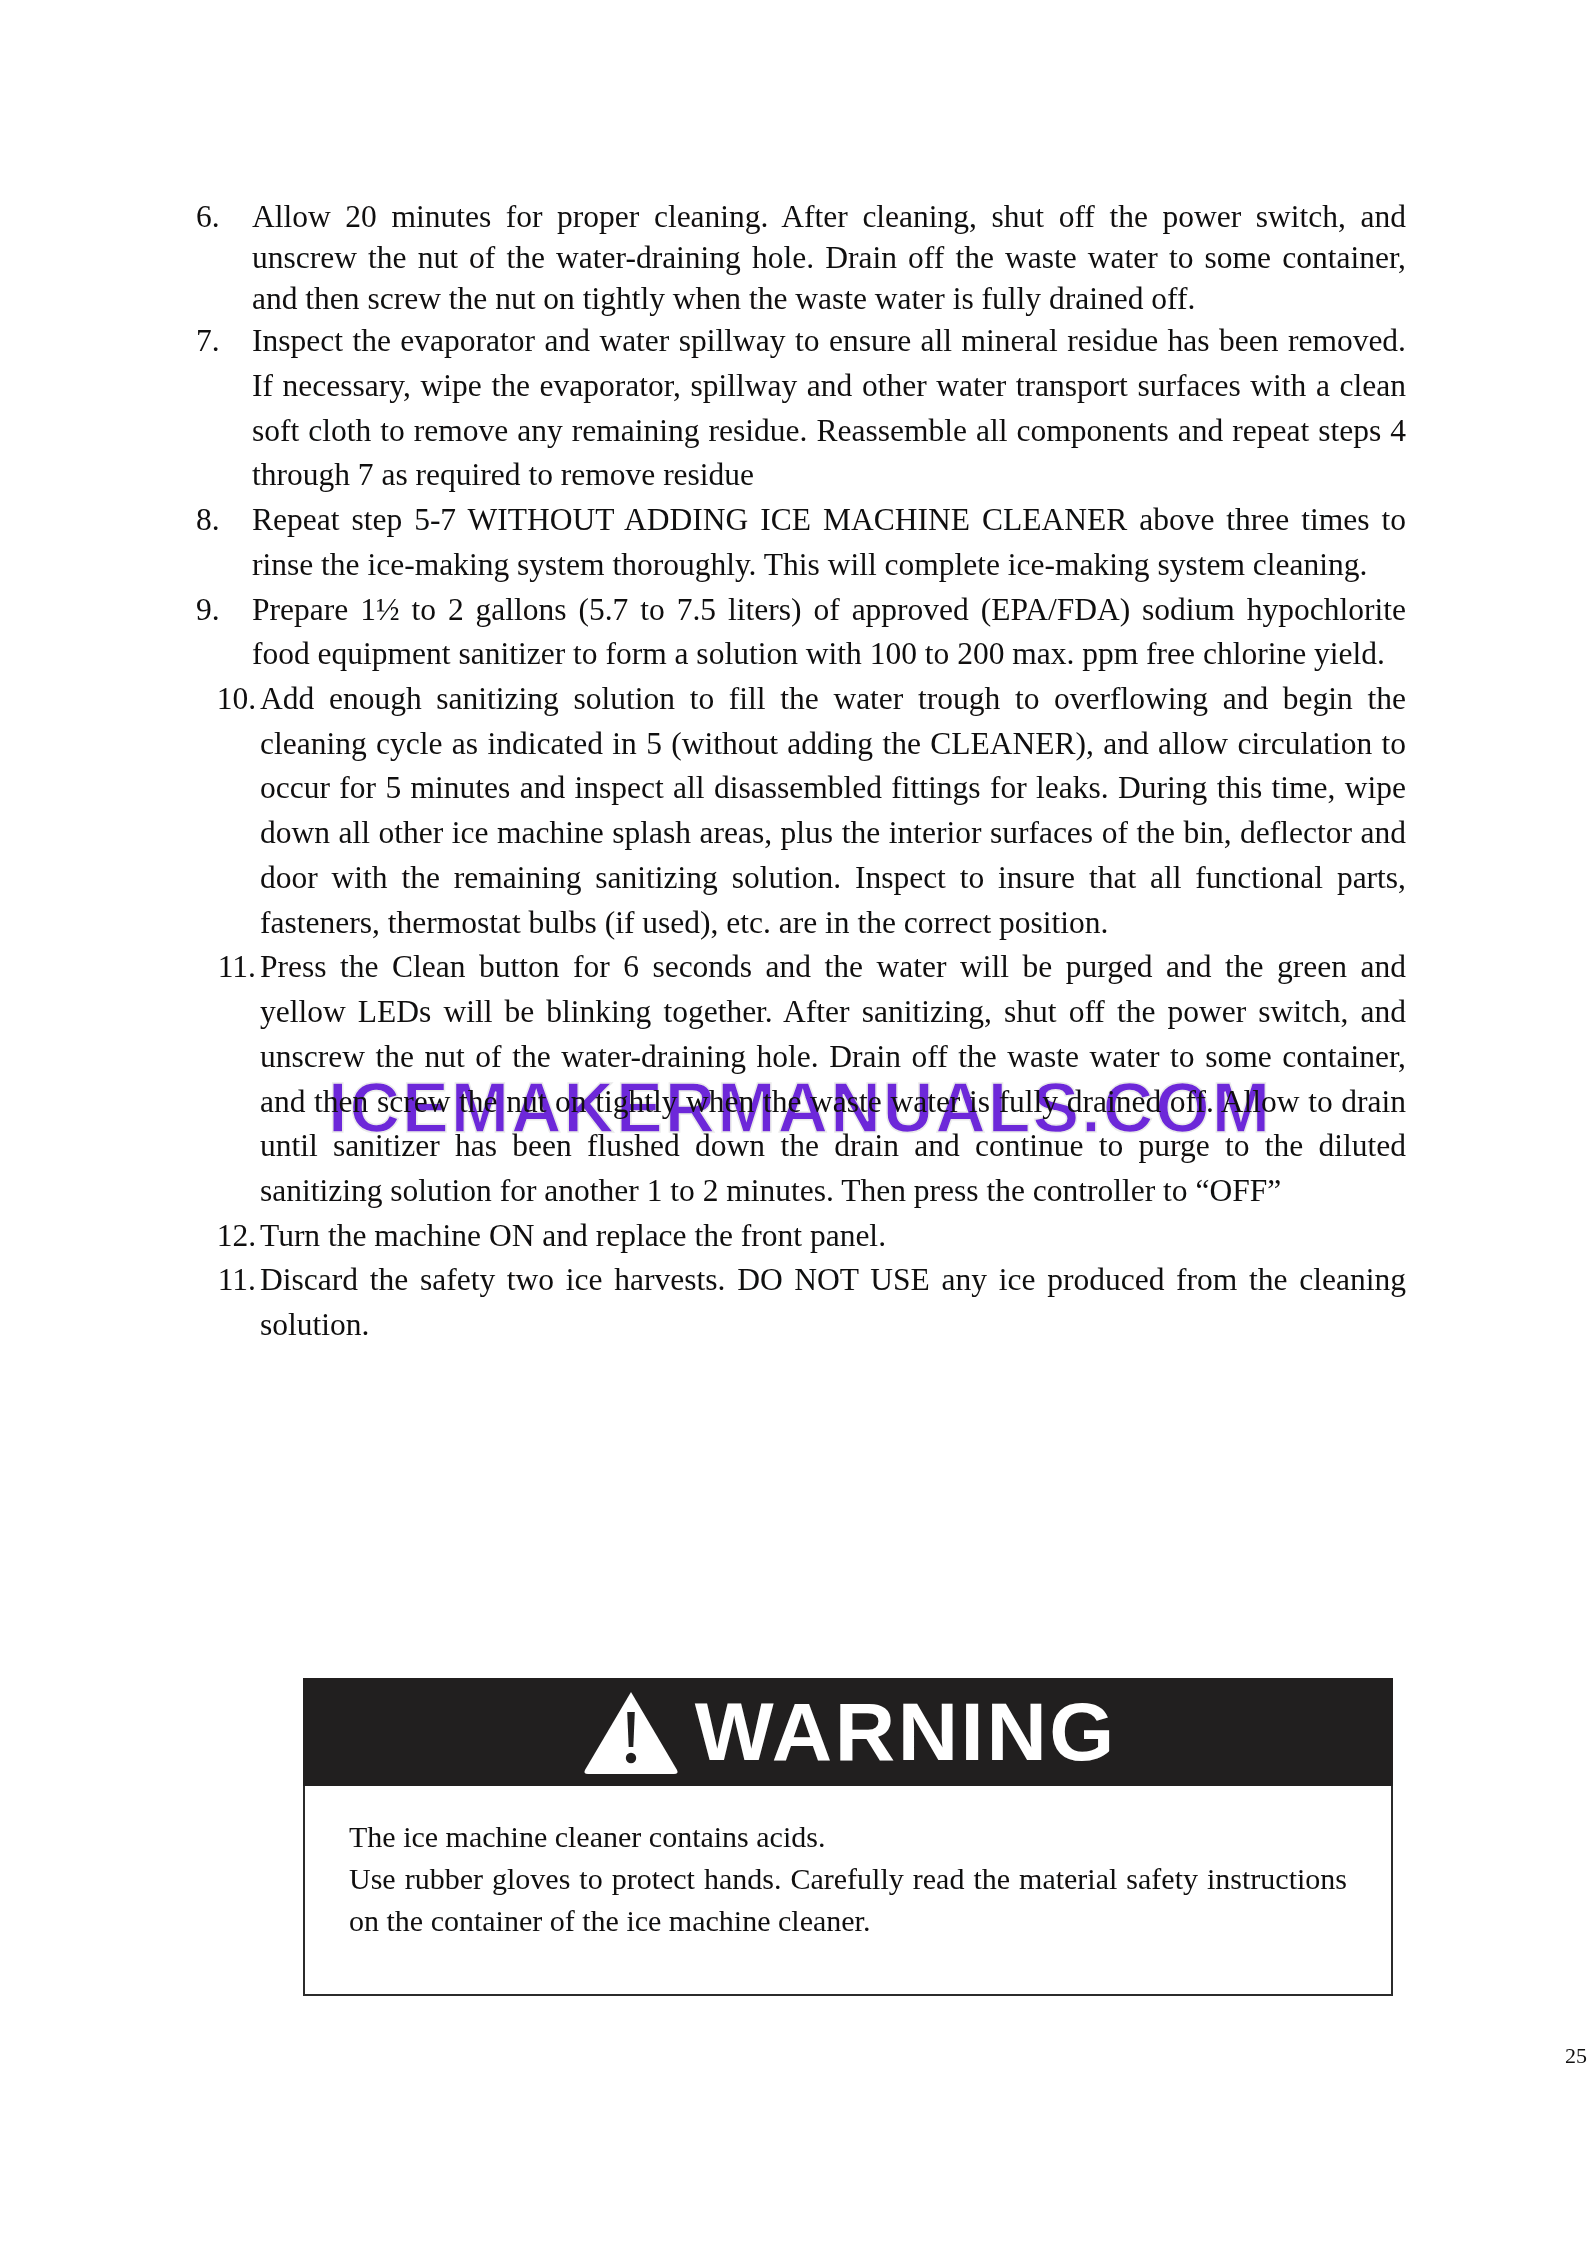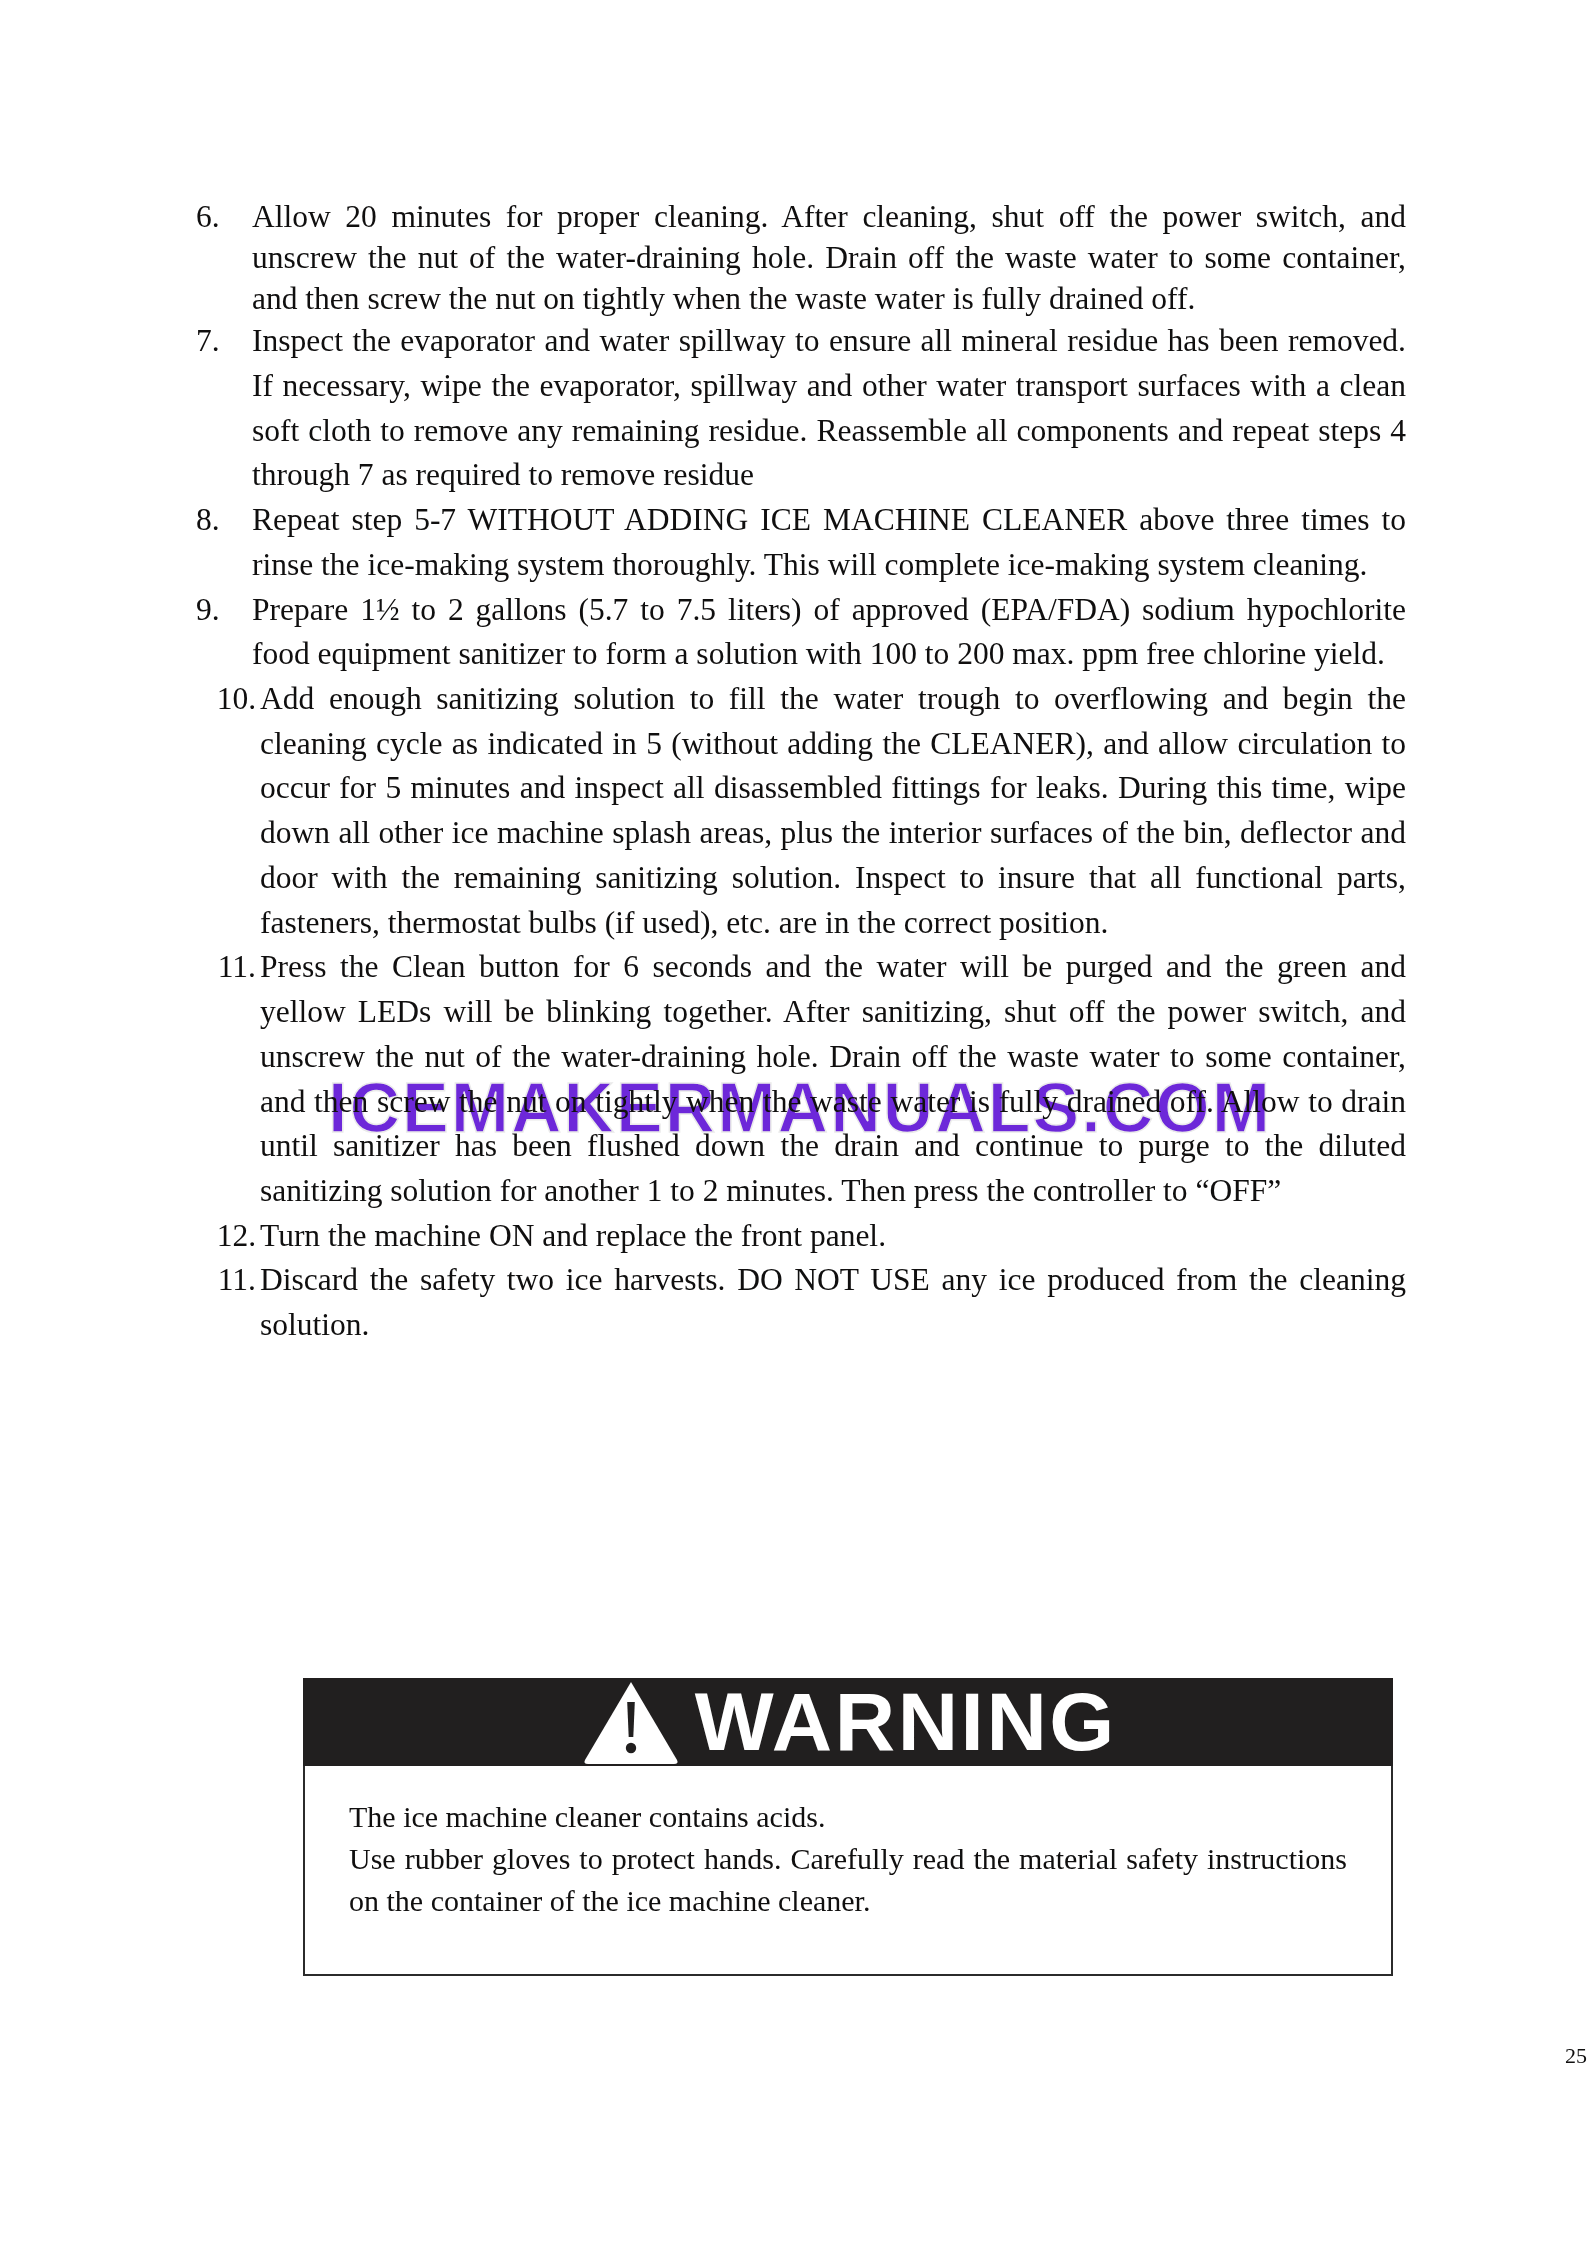--- a/index.html
+++ b/index.html
@@ -81,21 +81,21 @@
   
   .warning-wrap {
     position: absolute;
     left: 303px;
     top: 1678px;
     width: 1090px;
     z-index: 3;
   }
   .warning-banner {
     background: #211f1f;
-    height: 88px;
+    height: 108px;
     display: flex;
     align-items: center;
     justify-content: center;
     gap: 20px;
   }
   .warn-tri {
     display: block;
   }
   .warning-word {
     color: #ffffff;

